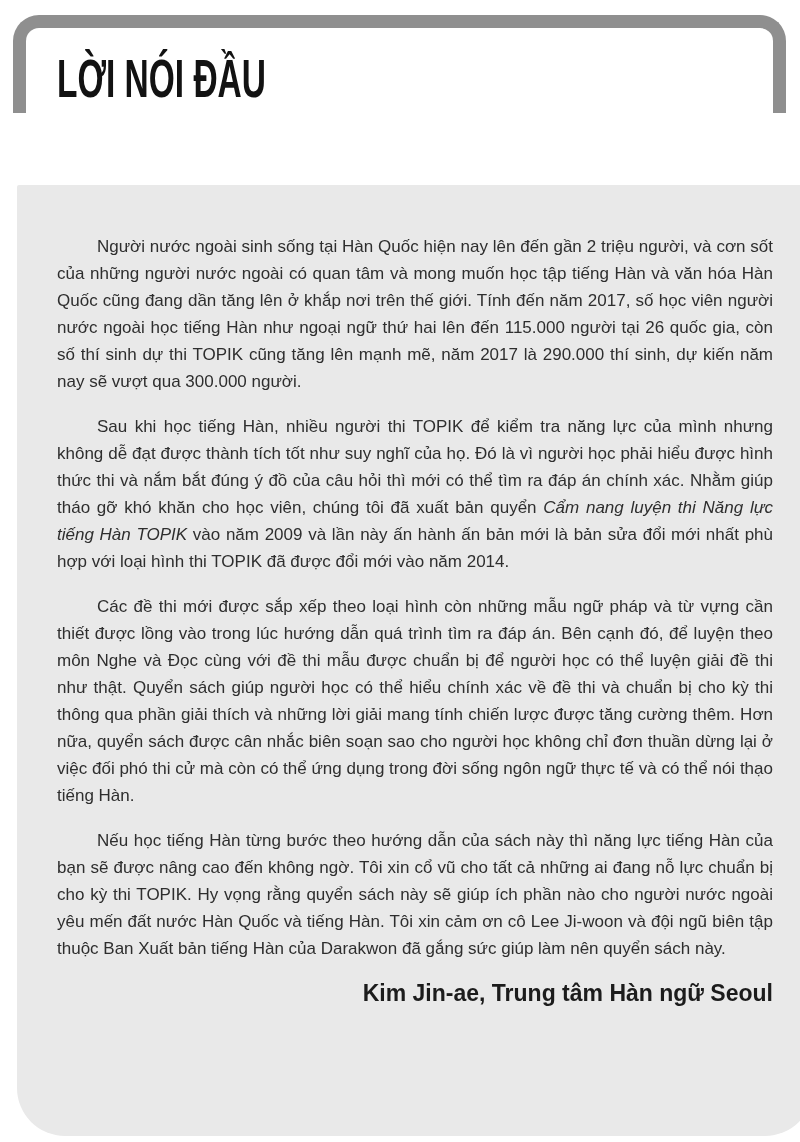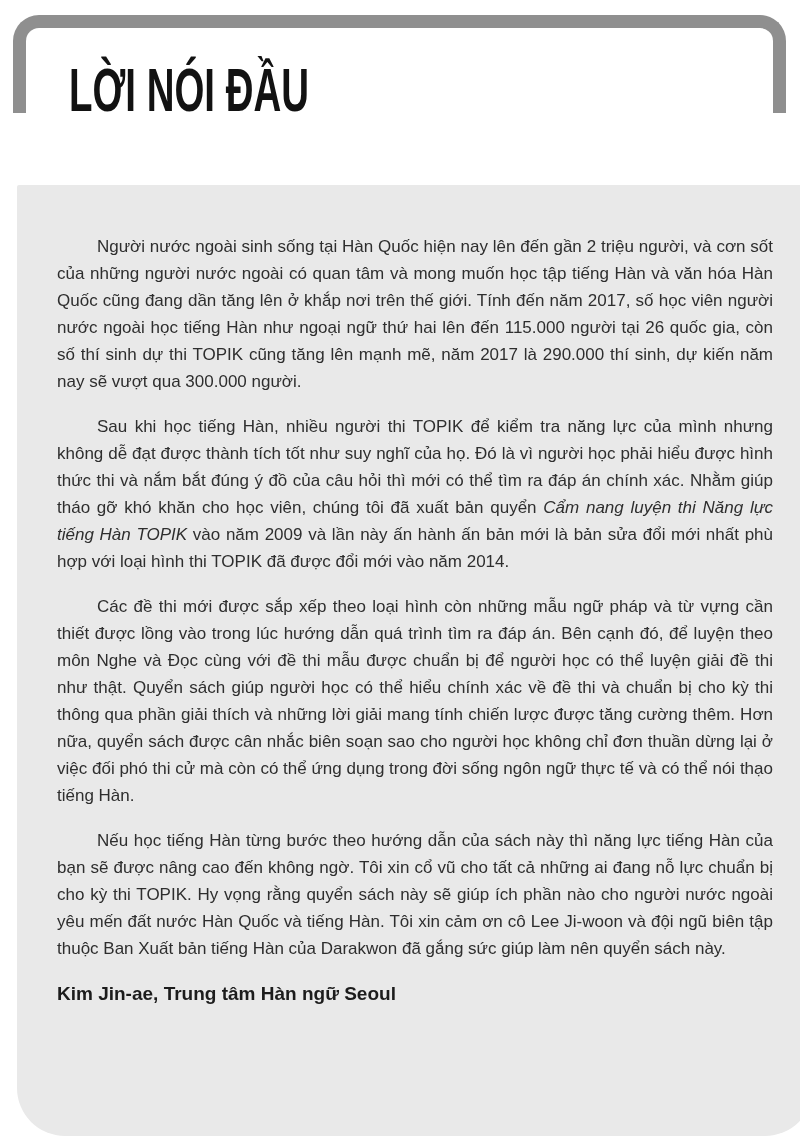--- a/index.html
+++ b/index.html
@@ -22,22 +22,22 @@
     height: 98px;
     box-sizing: border-box;
     border: 13px solid #8f8f8f;
     border-bottom: none;
     border-radius: 26px 26px 0 0;
   }
   .page-title {
     position: absolute;
     left: 57px;
     top: 50px;
-    margin: 12px;
-    font-size: 62px;
+    margin: 0;
+    font-size: 54px;
     line-height: 56px;
     font-weight: bold;
     color: #121212;
     white-space: nowrap;
   }
   .page-title .condense {
     display: inline-block;
     transform: scaleX(0.62);
     transform-origin: left center;
     letter-spacing: 0;
@@ -59,25 +59,25 @@
     font-size: 17px;
     line-height: 27px;
     color: #2e2e2e;
     text-align: justify;
     text-indent: 40px;
   }
   .book-title-italic {
     font-style: italic;
   }
   .author-signature {
-    font-size: 19px;
+    font-size: 23px;
     line-height: 27px;
     font-weight: bold;
     color: #1c1c1c;
-    text-align: left;
+    text-align: right;
   }
 </style>
 </head>
 <body>
 
 <div class="header-frame"></div>
 
 <h1 class="page-title"><span class="condense">LỜI NÓI ĐẦU</span></h1>
 
 <div class="content-panel">

